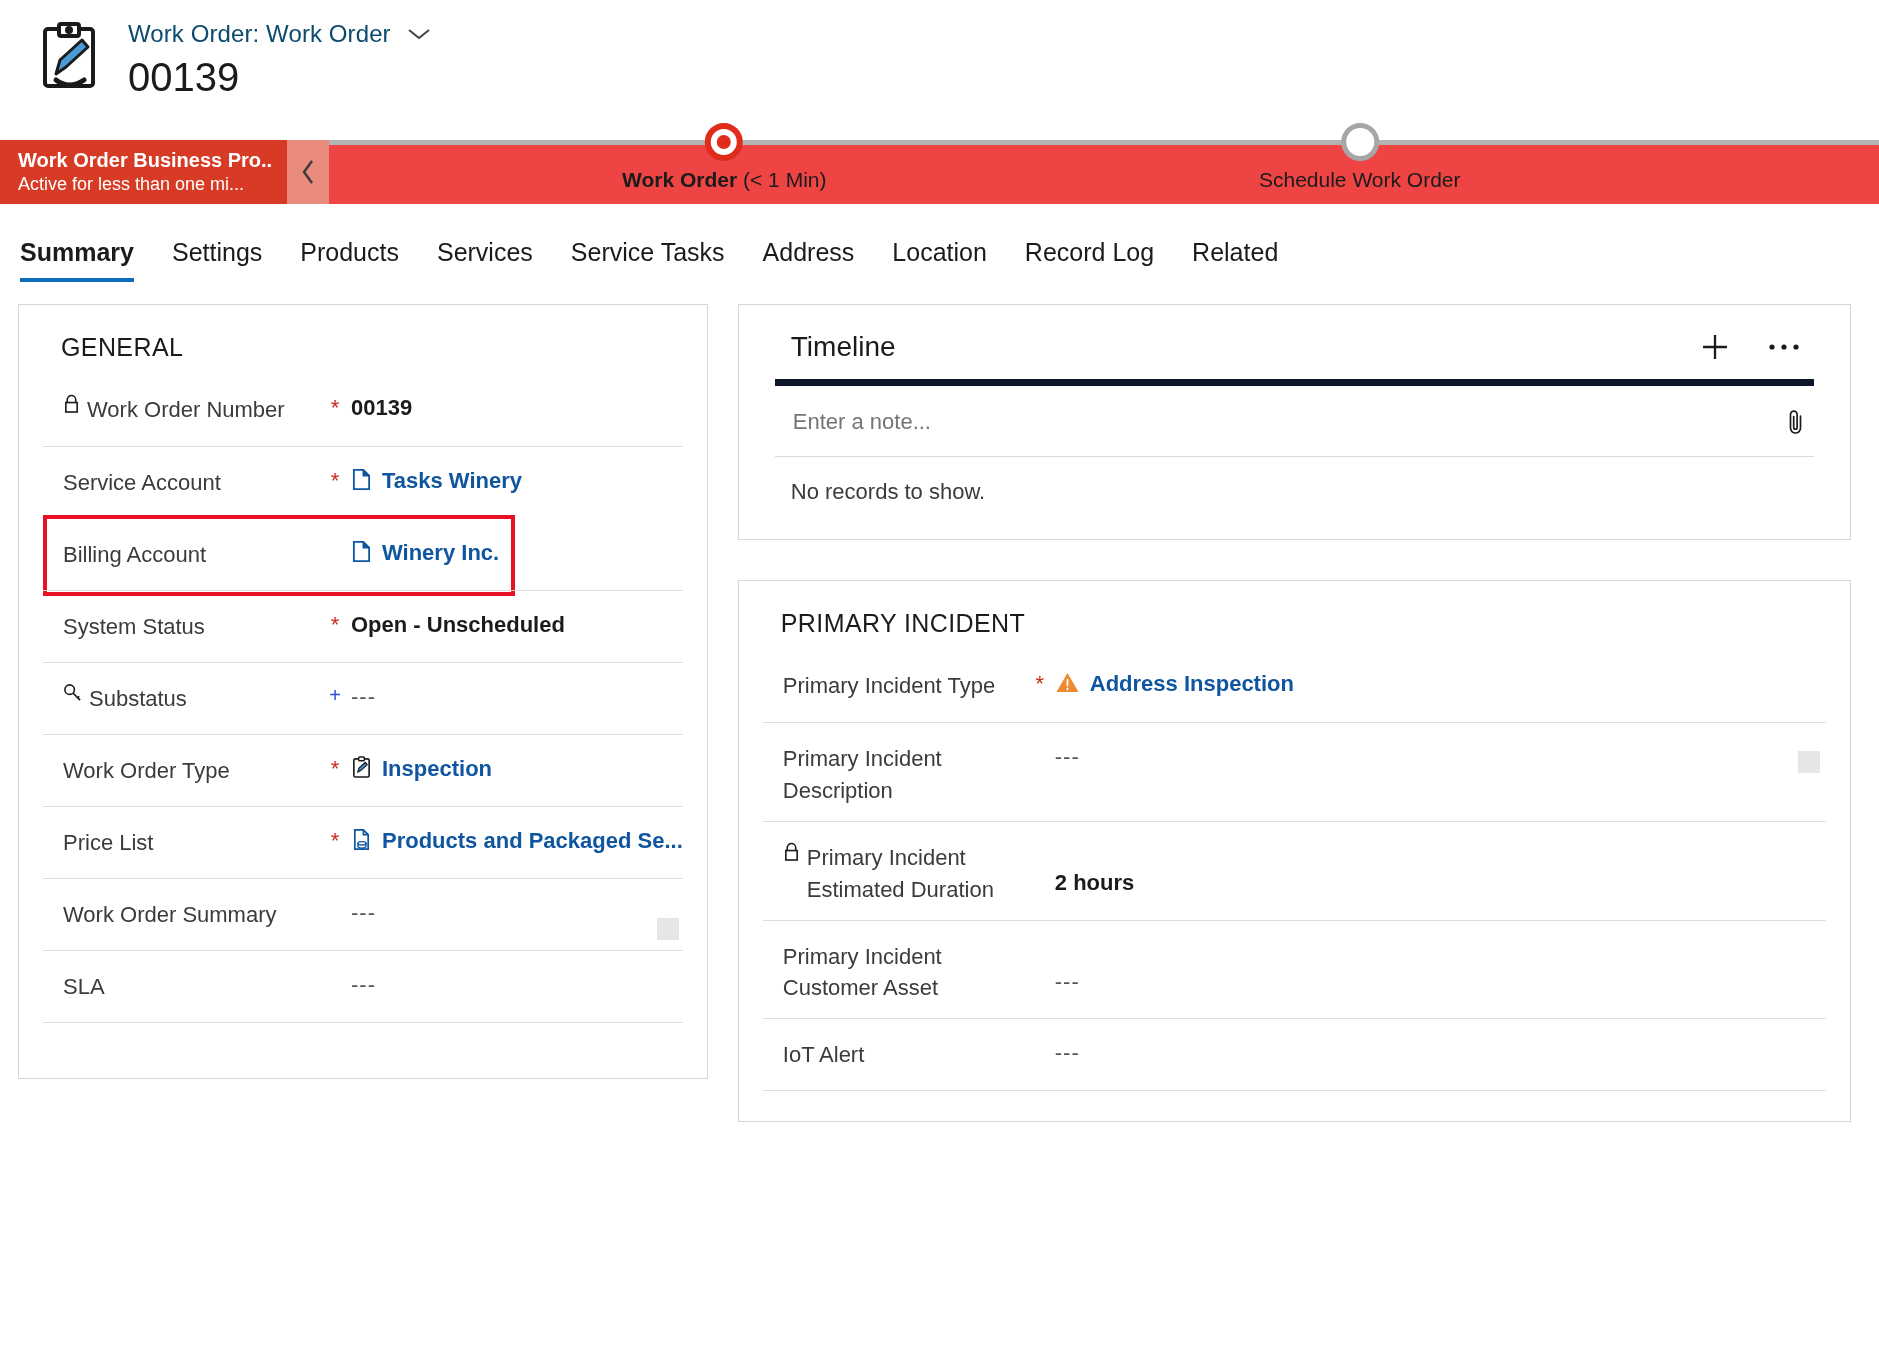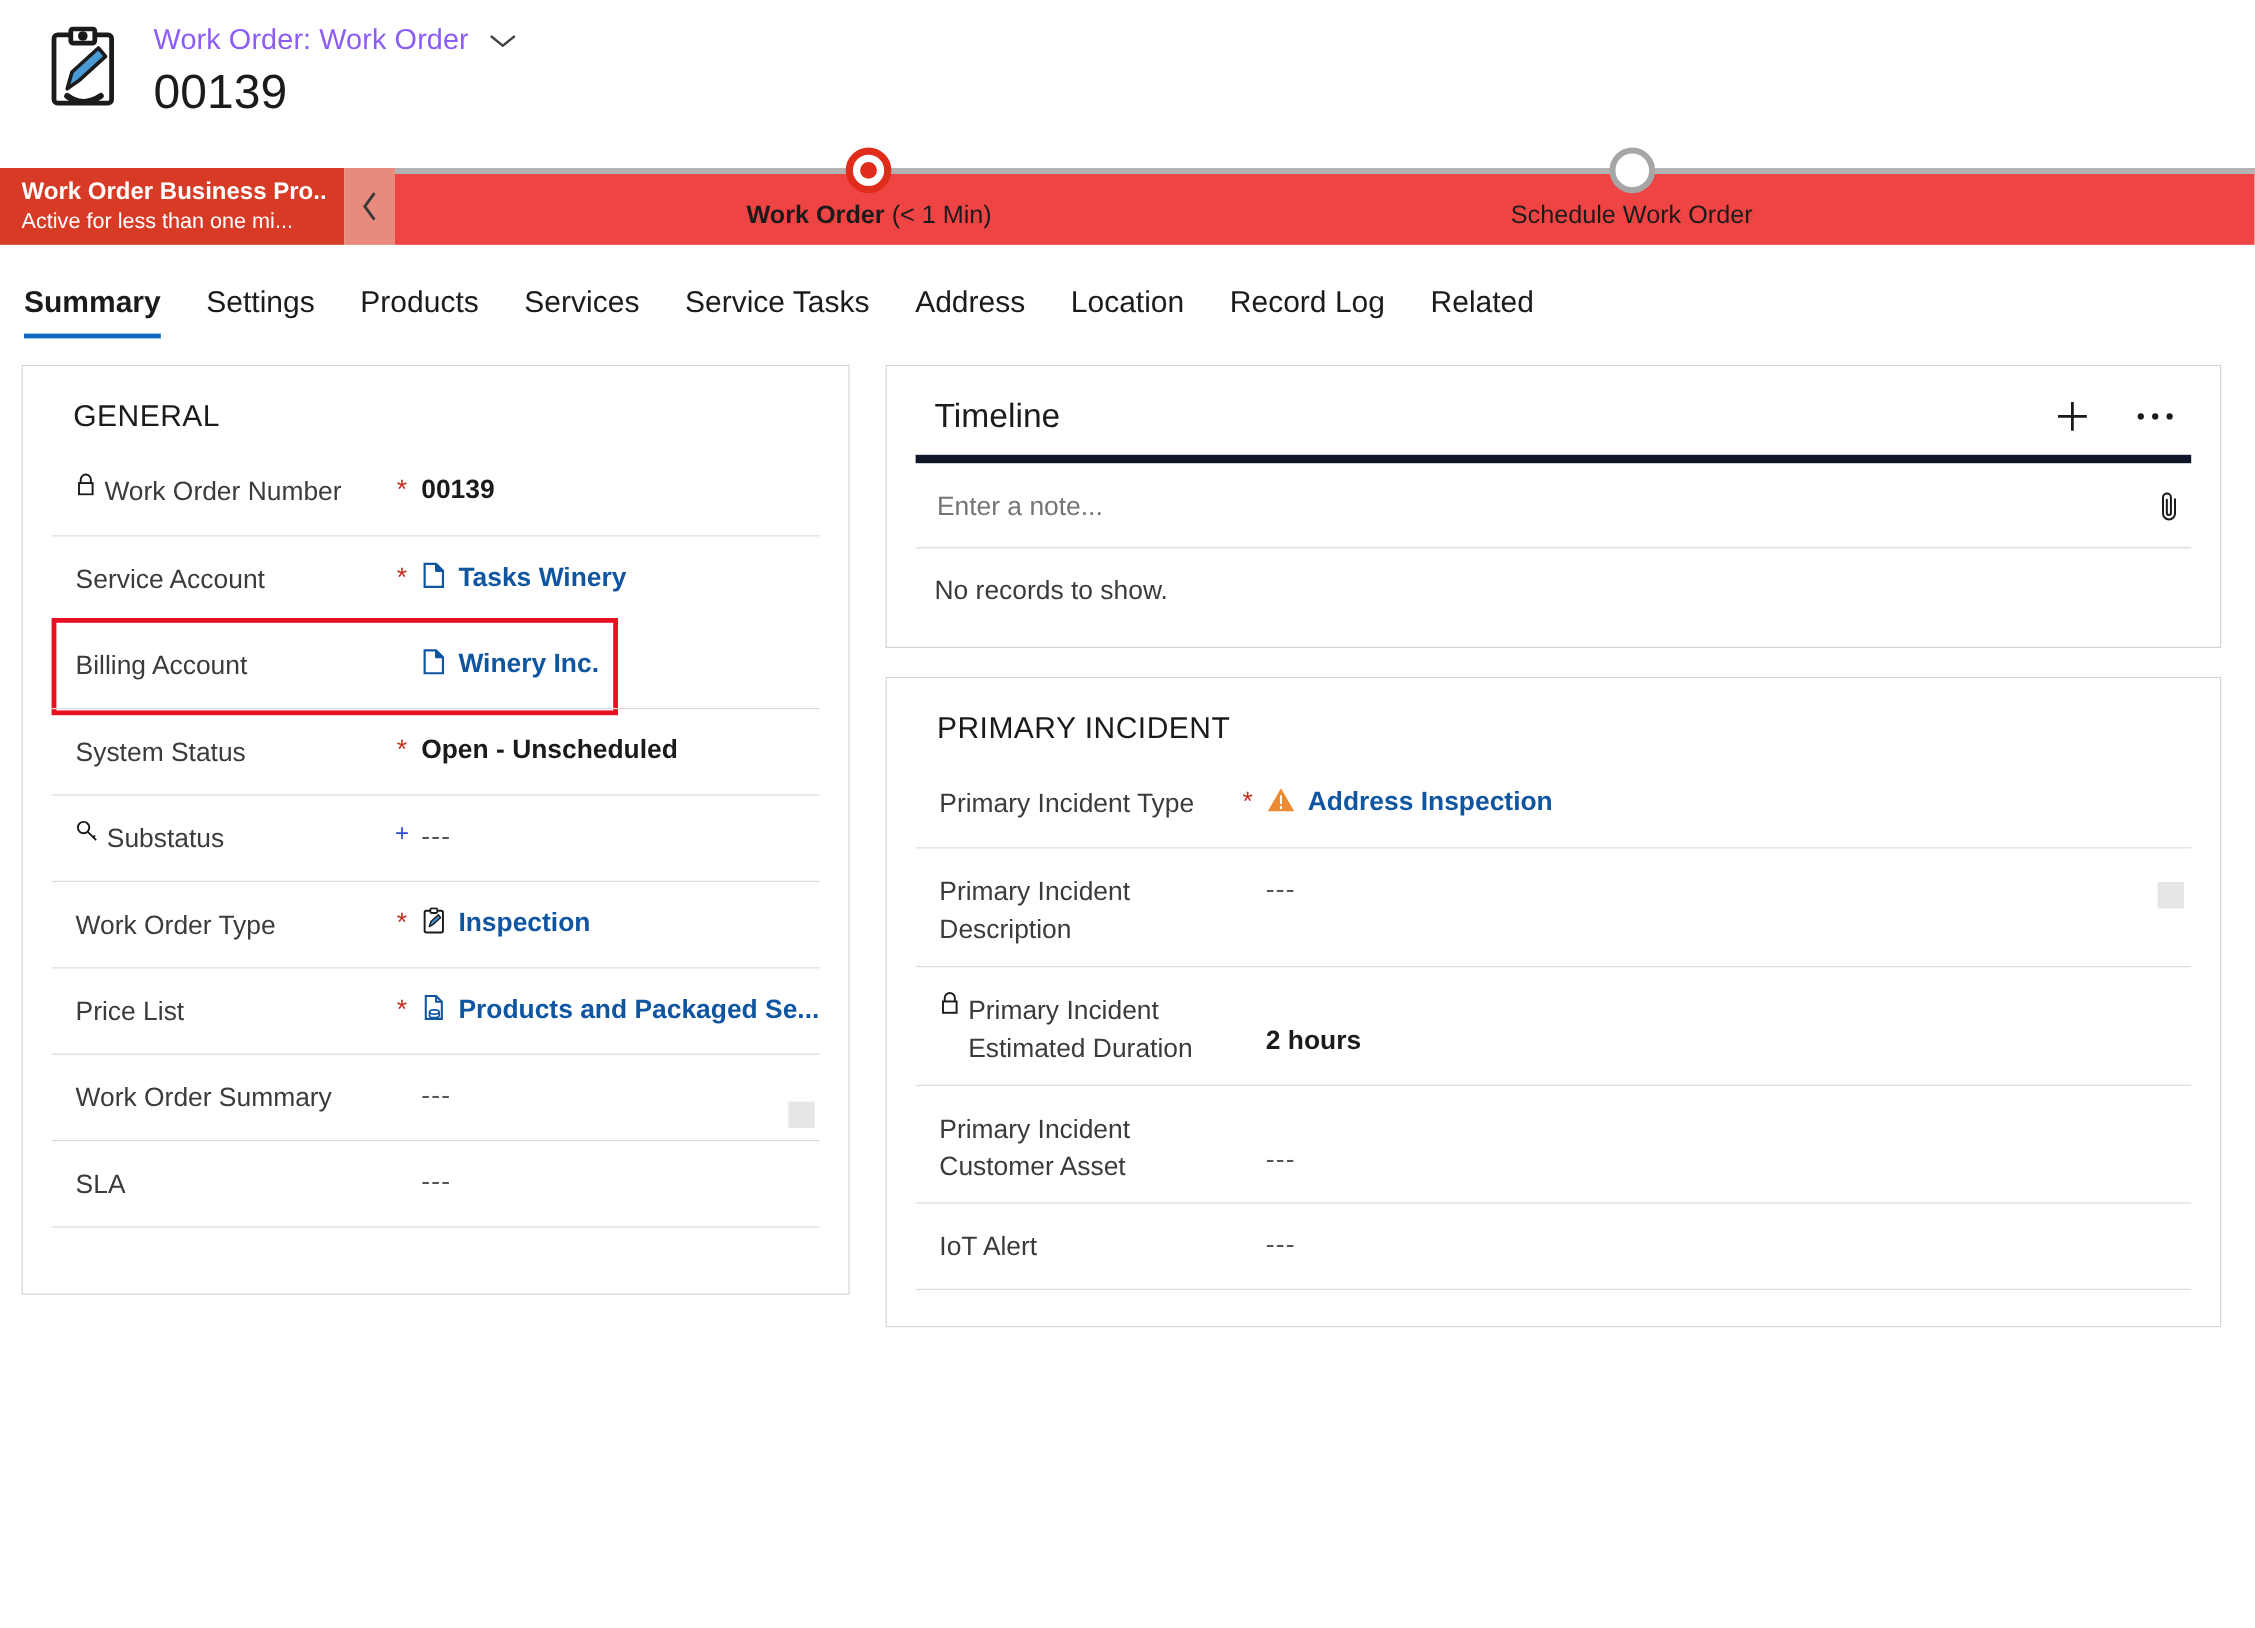--- a/index.html
+++ b/index.html
@@ -30,21 +30,21 @@
     margin-right: 28px;
     margin-top: 6px;
   }
   .header-text { padding-top: 4px; }
   .header-title-row {
     display: flex; align-items: center;
     gap: 16px;
   }
   .header-subtitle {
     font-size: 24px;
-    color: #8b5cf6;
+    color: #0c4a6e;
     font-weight: 400;
     letter-spacing: .1px;
   }
   .chev-down { width: 24px; height: 14px; }
   .header-record {
     font-size: 40px;
     color: #1b1b1b;
     font-weight: 400;
     margin-top: 8px;
     line-height: 1.05;
@@ -161,21 +161,21 @@
     align-items: flex-start;
   }
   .col-left  { flex: 0 0 645px; }
   .col-right { flex: 1 1 auto; }
 
   .card {
     border: 1px solid #d6d6d6;
     background: #ffffff;
   }
   .card-general { height: 775px; padding: 0 24px; }
-  .card-timeline { padding: 0 24px 26px; margin-bottom: 24px; }
+  .card-timeline { padding: 0 36px 26px; margin-bottom: 40px; }
   .card-incident { padding: 0 24px 30px; }
 
   .section-title {
     font-size: 25px;
     color: #1b1b1b;
     letter-spacing: .4px;
     padding: 28px 0 12px 18px;
   }
 
   

